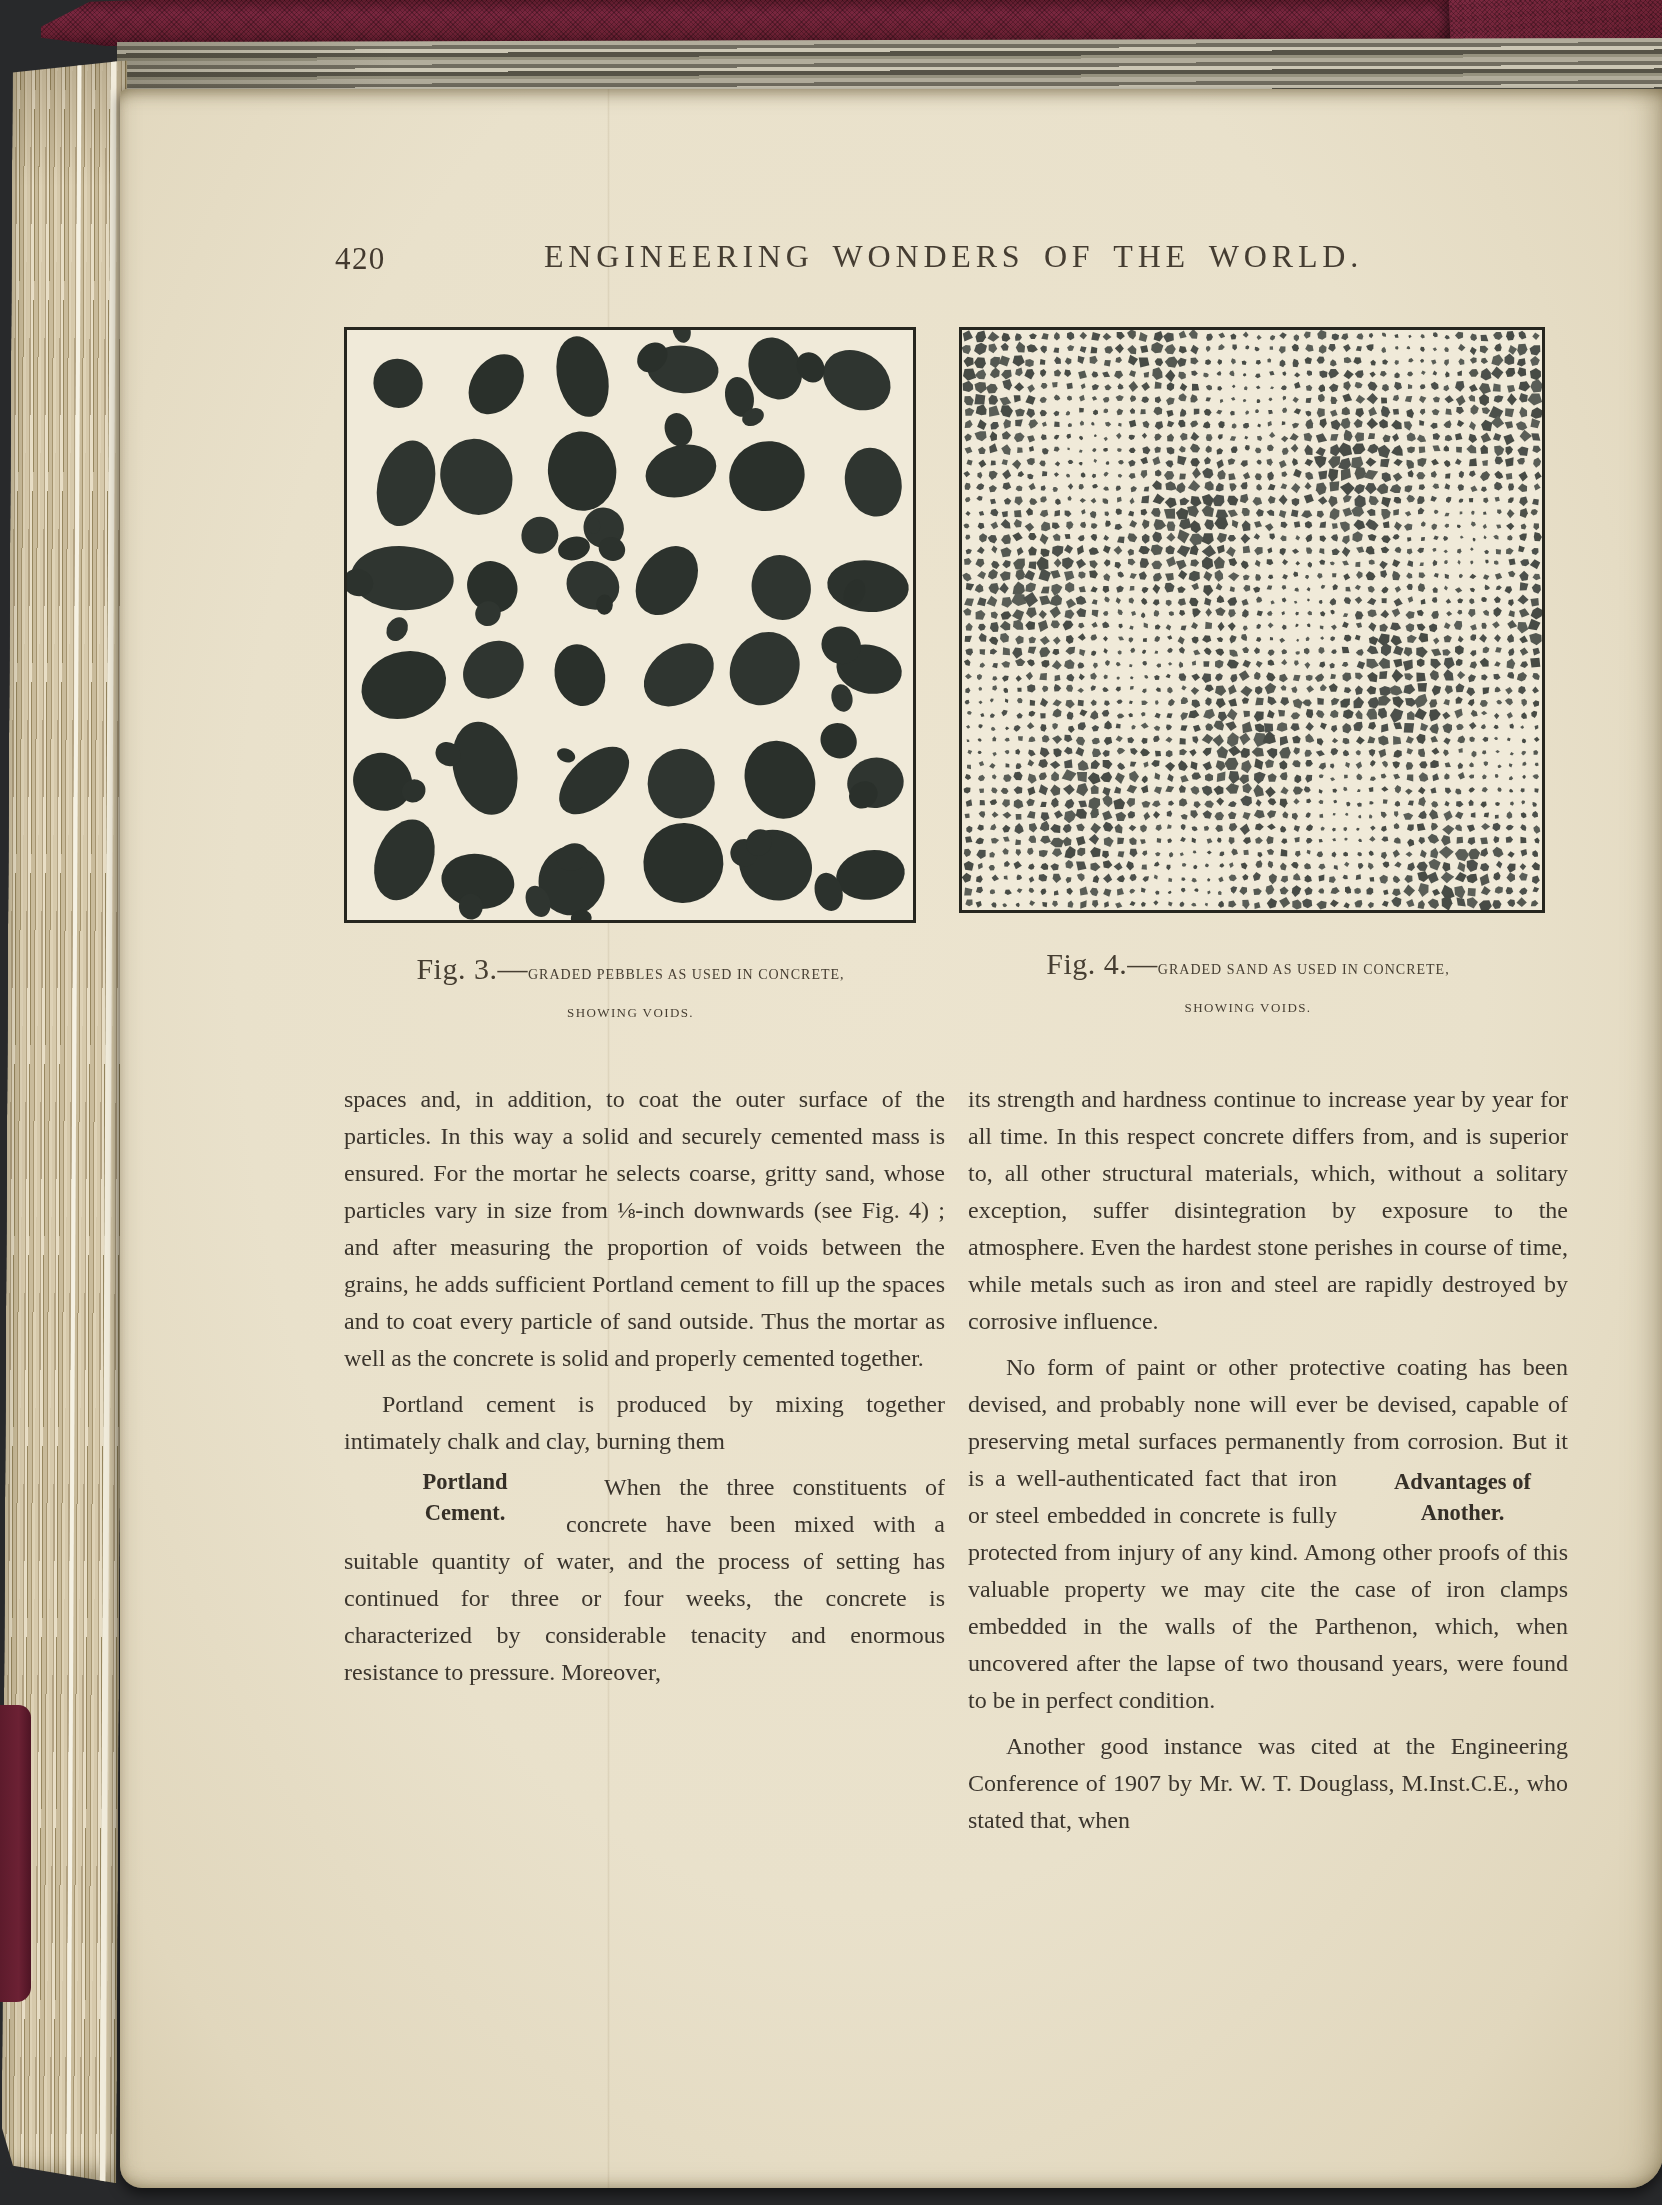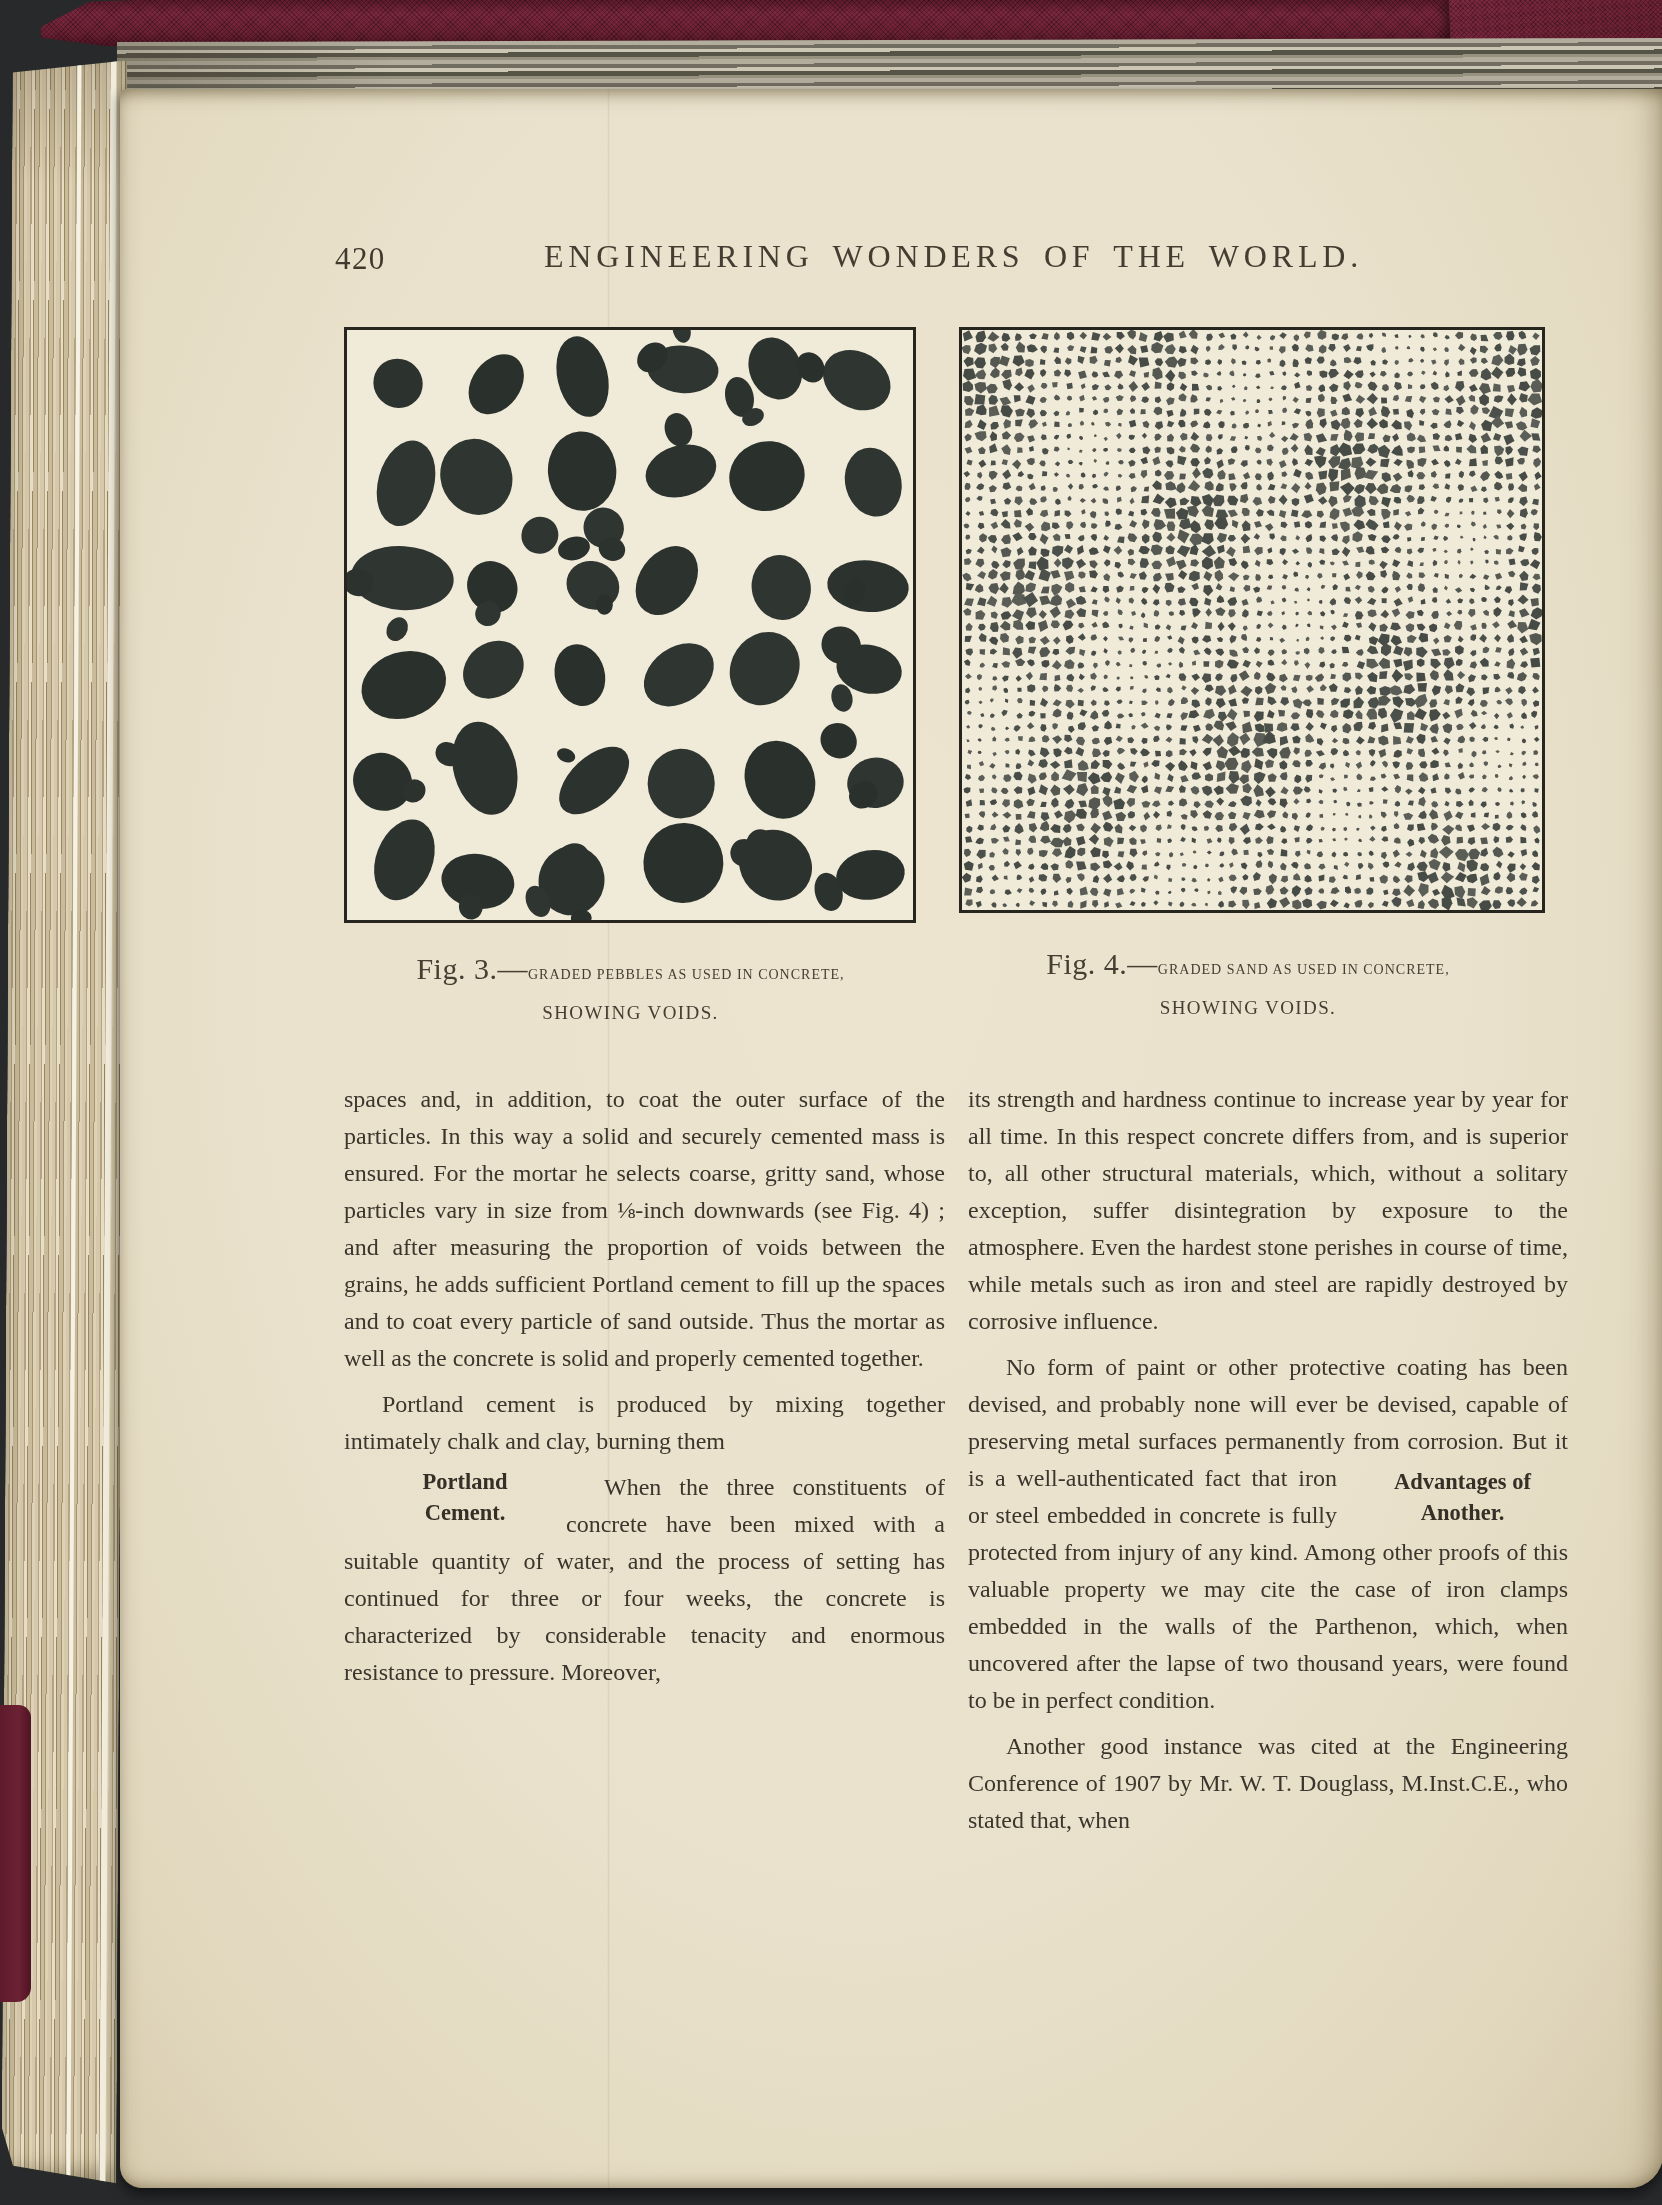--- a/index.html
+++ b/index.html
@@ -56,21 +56,21 @@
     font-size:32px;letter-spacing:4.8px;word-spacing:6.7px;color:#453d32;}
 
   .fig{position:absolute;border:3.8px solid #26261f;background:#f0ead9;}
   .fig svg{display:block;width:100%;height:100%;}
   .fig-3{left:224px;top:238px;width:566px;height:590px;}
   .fig-4{left:839px;top:238px;width:580px;height:580px;}
 
   .caption{position:absolute;text-align:center;color:#463e32;line-height:36px;}
   .caption .cap-prefix{font-size:30px;letter-spacing:0.5px;}
   .caption .cap-main{font-size:14px;letter-spacing:1px;}
-  .caption .cap-sub{font-size:19px;letter-spacing:1.4px;}
+  .caption .cap-sub{font-size:13px;letter-spacing:1.4px;}
   .cap-3{left:192px;top:862px;width:637px;}
   .cap-4{left:805px;top:857px;width:646px;}
 
   .col{position:absolute;top:983px;width:619px;font-size:24px;line-height:37px;
        text-align:justify;color:#3b352d;}
   .col-left{left:215px;}
   .col-right{left:839px;width:618px;}
   .col p{margin:9px;}
   .col p.ind{text-indent:38px;}
   .sidenote-l{float:left;width:158px;margin:5.7px 22px 2.9px 42px;

